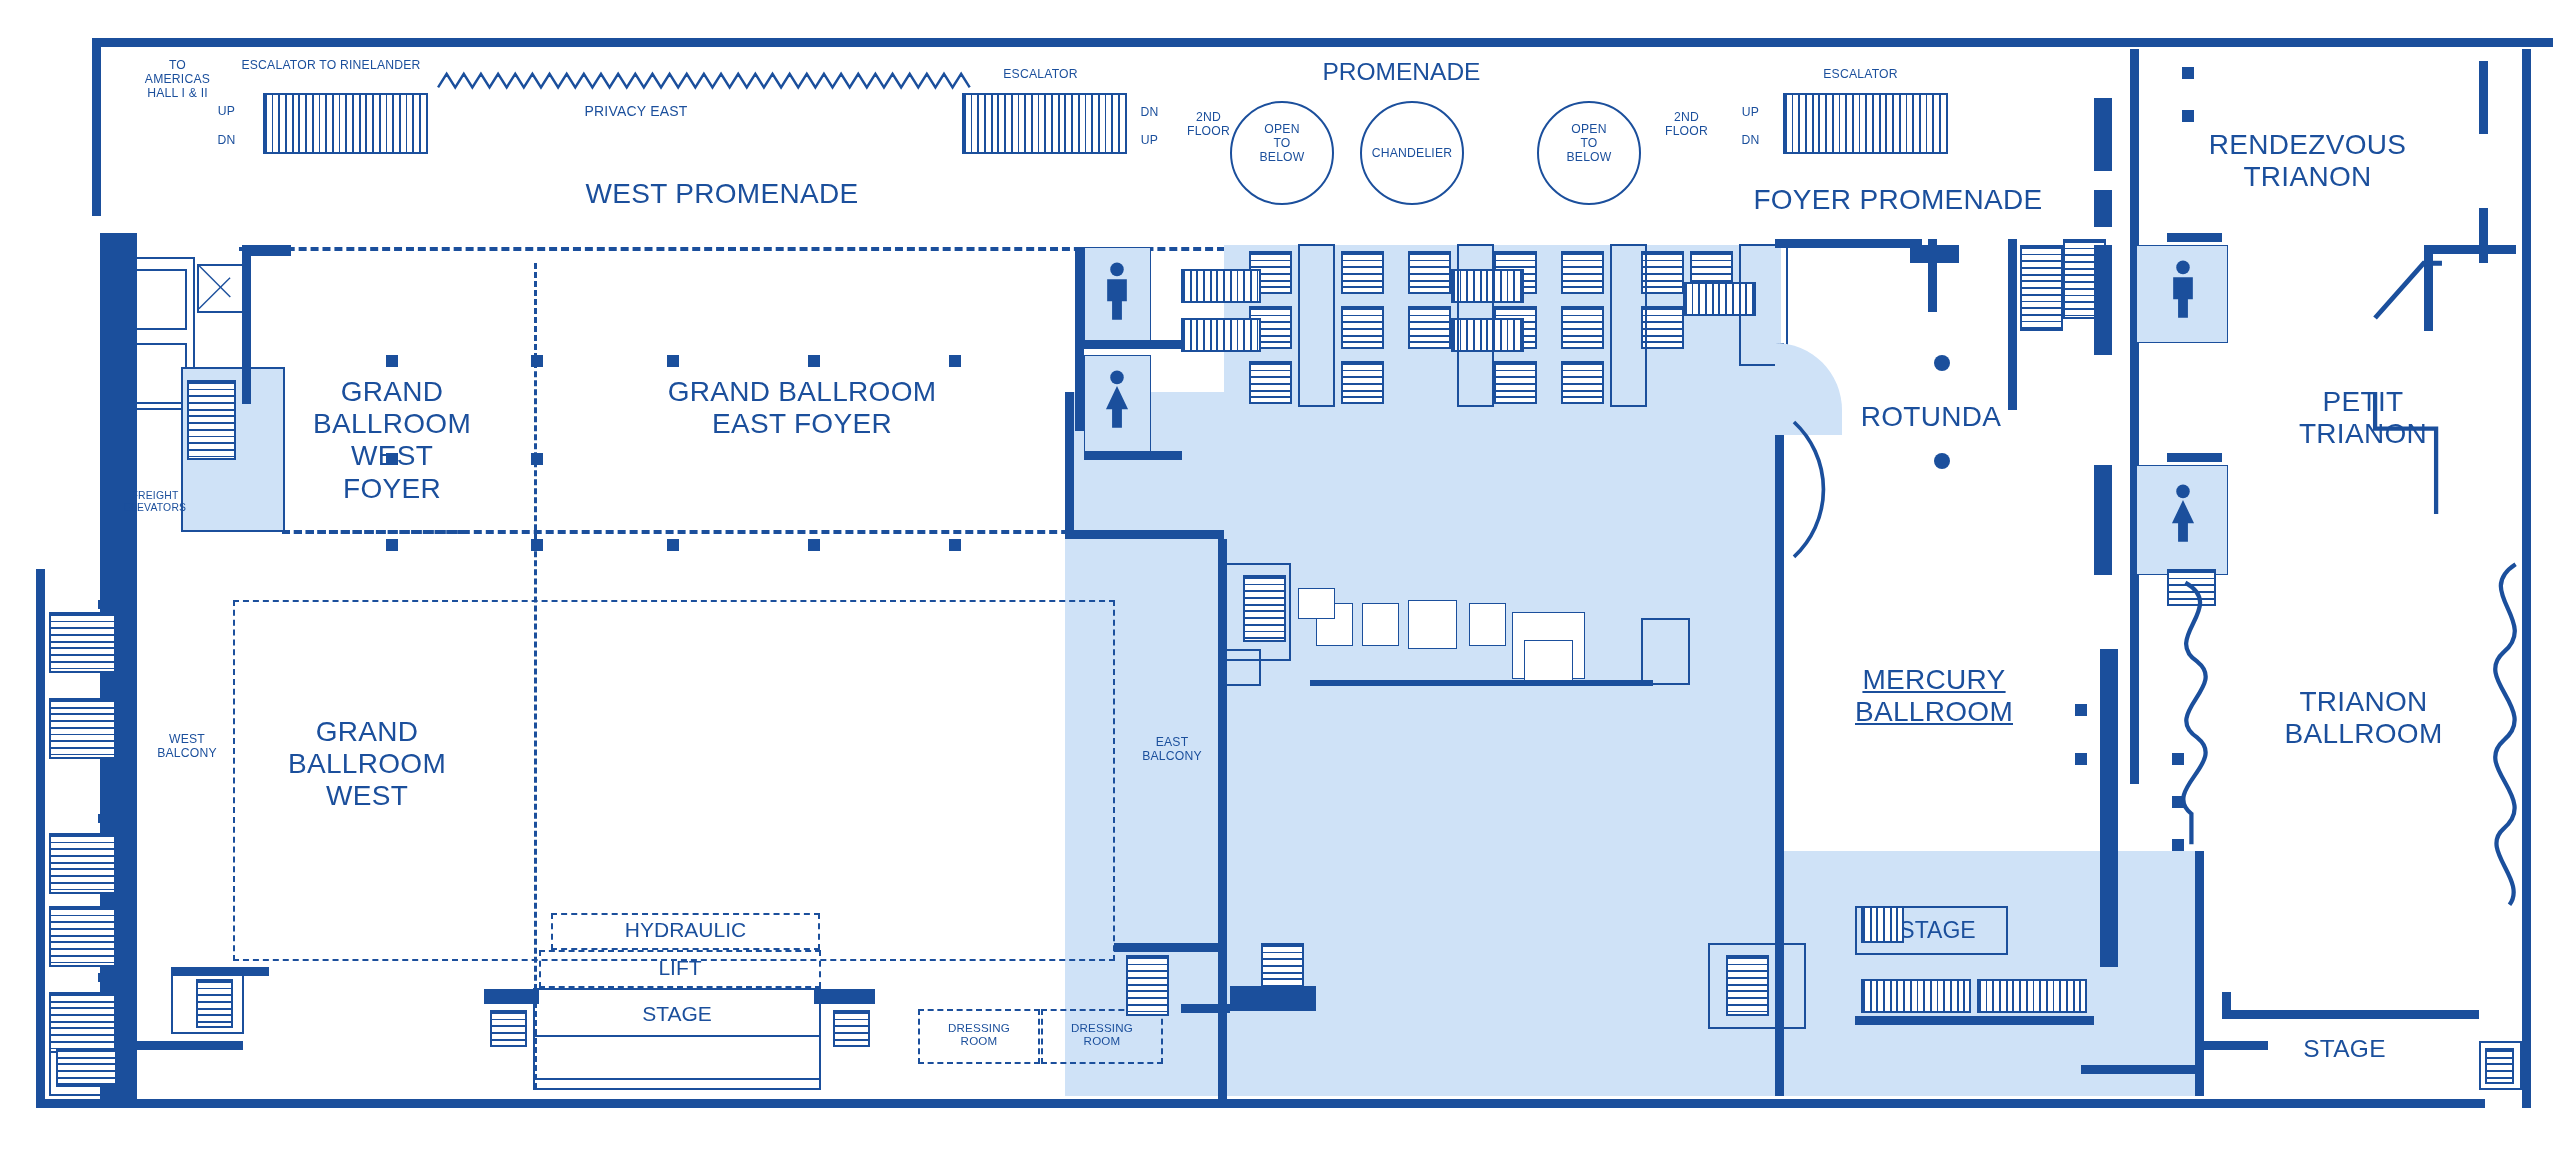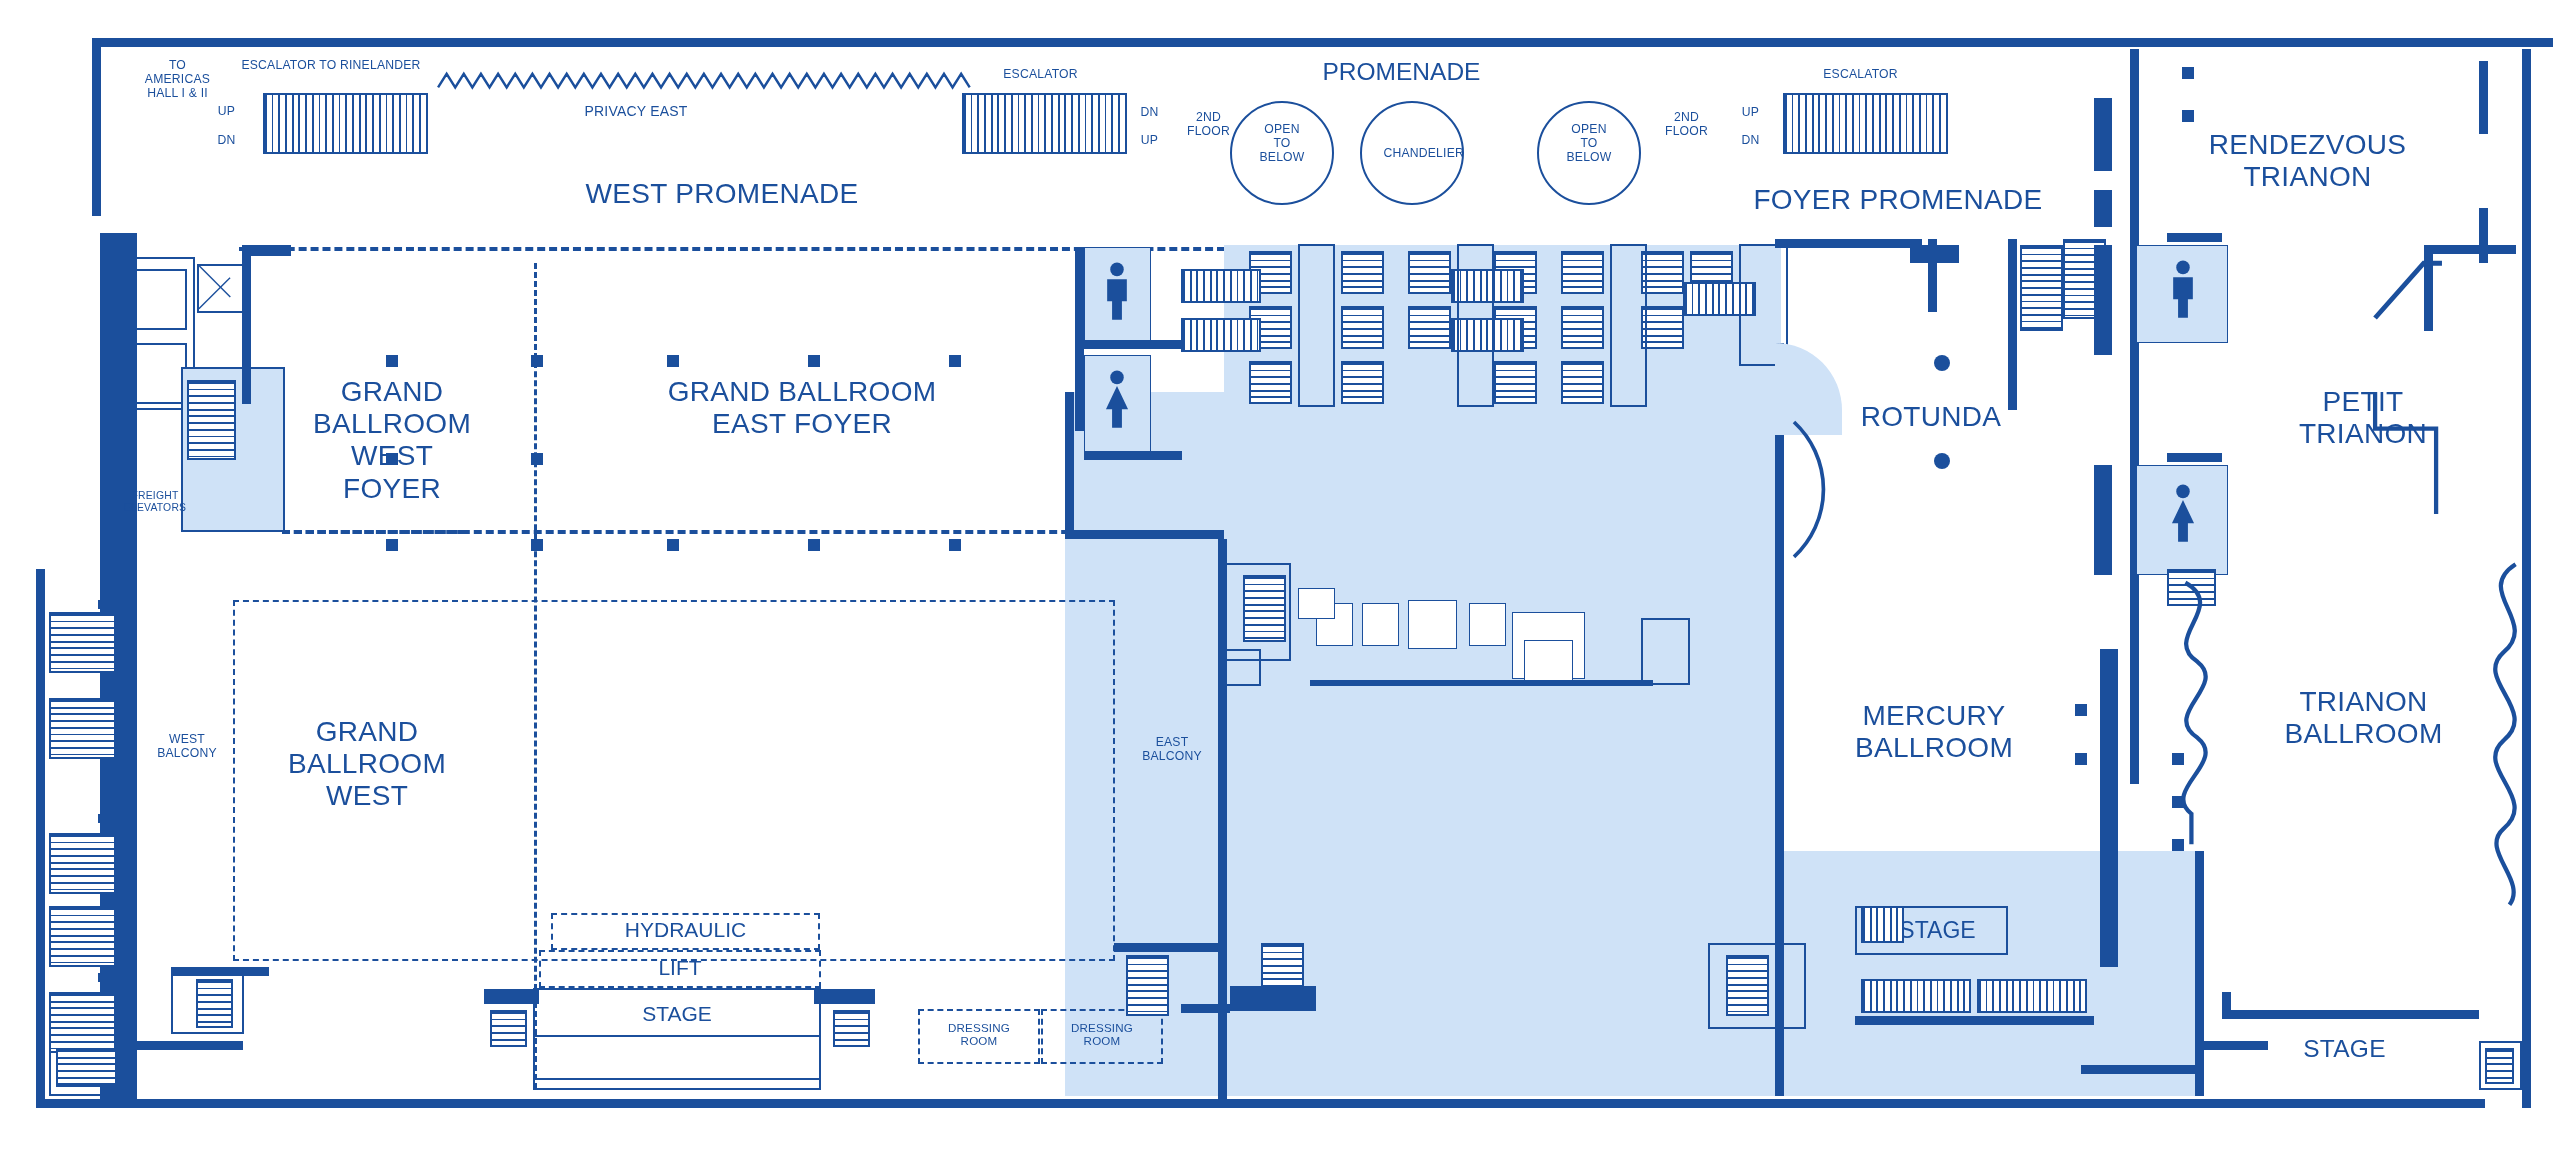--- a/index.html
+++ b/index.html
@@ -68,21 +68,21 @@
   <div class="lbl tiny" style="left:1131px;top:133px;width:37px;">UP</div>
   <div class="lbl tiny" style="left:1175px;top:110px;width:67px;">2ND
 FLOOR</div>
 
   <div class="lbl" style="left:1273px;top:58px;width:257px;font-size:24.5px;">PROMENADE</div>
   <div class="circ" style="left:1230px;top:101px;width:104px;height:104px;"></div>
   <div class="lbl tiny" style="left:1230px;top:122px;width:104px;">OPEN
 TO
 BELOW</div>
   <div class="circ" style="left:1360px;top:101px;width:104px;height:104px;"></div>
-  <div class="lbl tiny" style="left:1360px;top:146px;width:104px;text-align:right;">CHANDELIER</div>
+  <div class="lbl tiny" style="left:1360px;top:146px;width:104px;">CHANDELIER</div>
   <div class="circ" style="left:1537px;top:101px;width:104px;height:104px;"></div>
   <div class="lbl tiny" style="left:1537px;top:122px;width:104px;">OPEN
 TO
 BELOW</div>
   <div class="lbl tiny" style="left:1653px;top:110px;width:67px;">2ND
 FLOOR</div>
 
   <div class="lbl tiny" style="left:1781px;top:67px;width:159px;">ESCALATOR</div>
   <div class="lbl tiny" style="left:1732px;top:105px;width:37px;">UP</div>
   <div class="lbl tiny" style="left:1732px;top:133px;width:37px;">DN</div>
@@ -251,21 +251,21 @@
   <div class="wall" style="left:1181px;top:1004px;width:49px;height:8.6px;"></div>
 
   <div class="wall" style="left:1775px;top:343px;width:8.6px;height:753px;"></div>
   <div class="fill" style="left:1775px;top:343px;width:67px;height:92px;border-top-right-radius:67px;"></div>
   <div class="lbl rm" style="left:1830px;top:401px;width:202px;">ROTUNDA</div>
   <div class="sq" style="left:1934px;top:355px;width:16px;height:16px;border-radius:50%;"></div>
   <div class="sq" style="left:1934px;top:453px;width:16px;height:16px;border-radius:50%;"></div>
   <svg style="position:absolute;left:1794px;top:422px;" width="141" height="141" viewBox="0 0 230 230">
     <path d="M0 0 A150 150 0 0 1 0 220" fill="none" stroke="#1b4f9c" stroke-width="6"></path>
   </svg>
-  <div class="lbl rm" style="left:1830px;top:700px;width:208px;">MERCURY
+  <div class="lbl rm" style="left:1830px;top:664px;width:208px;text-decoration:underline;">MERCURY
 BALLROOM</div>
 
   <div class="box" style="left:1855px;top:906px;width:153px;height:49px;"></div>
   <div class="lbl rm-sm" style="left:1861px;top:917px;width:153px;font-size:23px;">STAGE</div>
   <div class="esc" style="left:1861px;top:906px;width:43px;height:37px;"></div>
   <div class="esc" style="left:1861px;top:979px;width:110px;height:34px;"></div>
   <div class="esc" style="left:1977px;top:979px;width:110px;height:34px;"></div>
   <div class="wall" style="left:1855px;top:1016px;width:239px;height:8.6px;"></div>
   <div class="box" style="left:1708px;top:943px;width:98px;height:86px;"></div>
   <div class="escv" style="left:1726px;top:955px;width:43px;height:61px;"></div>

